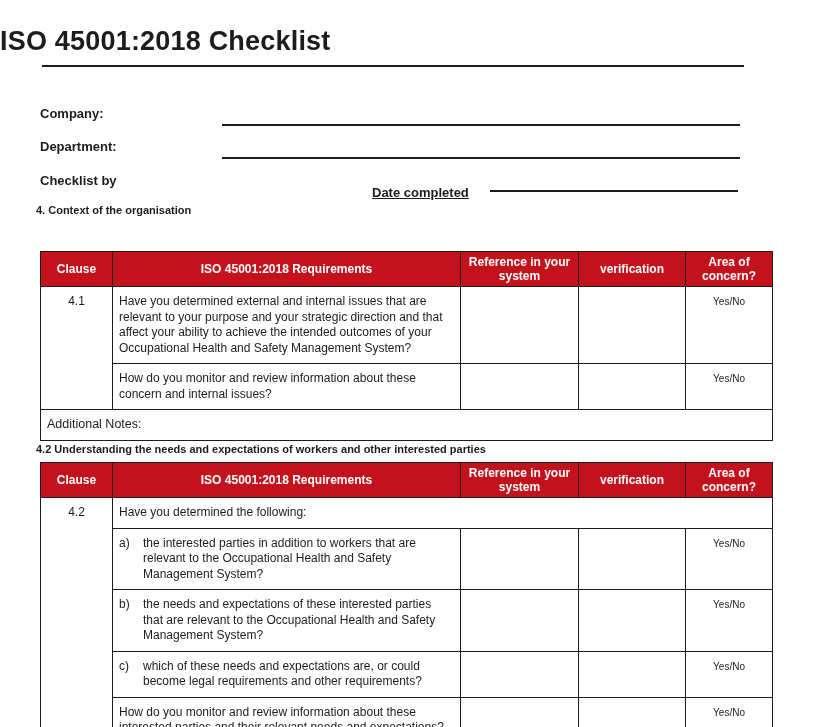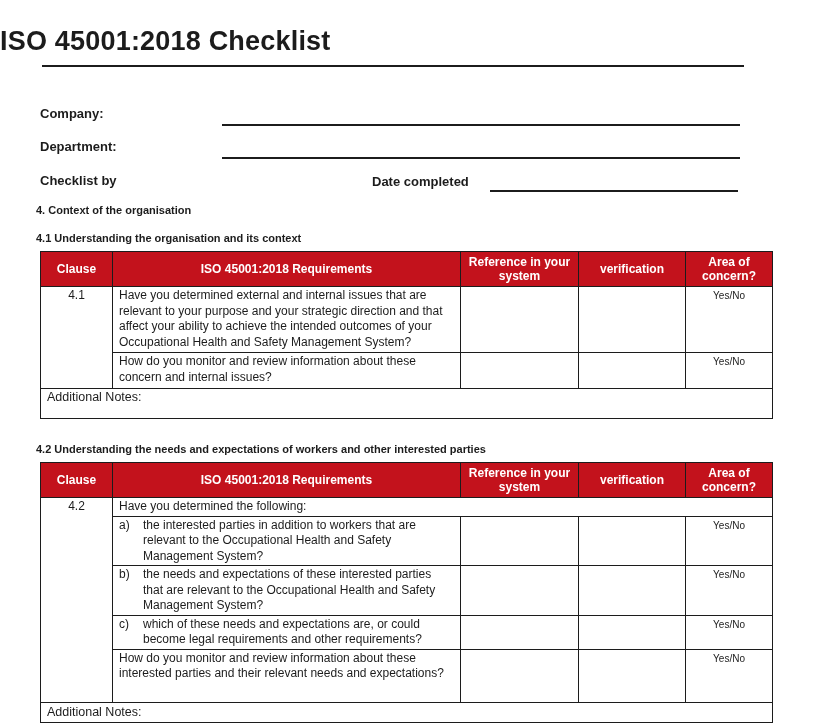--- a/index.html
+++ b/index.html
@@ -13,21 +13,21 @@
 
   .doc-title{position:absolute;top:26px;left:0;width:100%;text-align:left;
     font-size:27px;font-weight:bold;letter-spacing:0.2px;}
   .title-rule{position:absolute;top:65px;left:42px;width:702px;height:0;
     border-bottom:2px solid var(--ink);}
 
   .form-label{position:absolute;font-size:13px;font-weight:bold;}
   .lbl-company{left:40px;top:106px;}
   .lbl-department{left:40px;top:139px;}
   .lbl-completed-by{left:40px;top:173px;}
-  .lbl-date-completed{left:372px;top:174px;}
+  .lbl-date-completed{left:372px;top:185px;text-decoration:underline;}
 
   .fill-line{position:absolute;height:0;border-bottom:2px solid var(--ink);cursor:text;}
   .line-company{left:222px;top:124px;width:518px;}
   .line-department{left:222px;top:157px;width:518px;}
   .line-date{left:490px;top:190px;width:248px;}
 
   .section-heading{position:absolute;font-size:11px;font-weight:bold;white-space:nowrap;}
   .h-context{left:36px;top:204px;}
   .h-41{left:36px;top:232px;}
   .h-42{left:36px;top:443px;}
@@ -39,21 +39,21 @@
   table.checklist col.c-clause{width:72px;}
   table.checklist col.c-req{width:348px;}
   table.checklist col.c-ref{width:118px;}
   table.checklist col.c-ver{width:107px;}
   table.checklist col.c-area{width:87px;}
 
   table.checklist th, table.checklist td{border:1.5px solid var(--ink);}
   table.checklist th{background:var(--header-bg);color:var(--header-fg);
     font-weight:bold;font-size:12px;line-height:14px;text-align:center;
     vertical-align:middle;padding:3px 4px;height:34px;}
-  table.checklist td{vertical-align:top;padding:1px 6px;}
+  table.checklist td{vertical-align:top;padding:7px 6px;}
 
   td.clause-td{text-align:center;padding-top:3px;font-size:12px;}
   td.req-td{padding-top:2px;}
   td.blank-td{cursor:text;}
   td.yn-td{text-align:center;vertical-align:middle;font-size:10px;padding:0;}
   td.intro-td{height:17px;padding-top:1px;}
   td.notes-td{font-size:12.5px;padding:7px 4px 2px 4px;cursor:text;}
   .t42 td.notes-td{padding-top:2px;height:20px;}
 
   .row-q1 td{height:66px;}
@@ -80,21 +80,20 @@
   <div class="fill-line line-company"></div>
 
   <div class="form-label lbl-department">Department:</div>
   <div class="fill-line line-department"></div>
 
   <div class="form-label lbl-completed-by">Checklist by</div>
   <div class="form-label lbl-date-completed">Date completed</div>
   <div class="fill-line line-date"></div>
 
   <div class="section-heading h-context">4. Context of the organisation</div>
-  <div class="section-heading h-41">4.1 Understanding the organisation and its context</div>
 
   <table class="checklist t41">
     <colgroup>
       <col class="c-clause">
         <col class="c-req">
         <col class="c-ref">
         <col class="c-ver">
         <col class="c-area">
     </colgroup>
     <thead>

